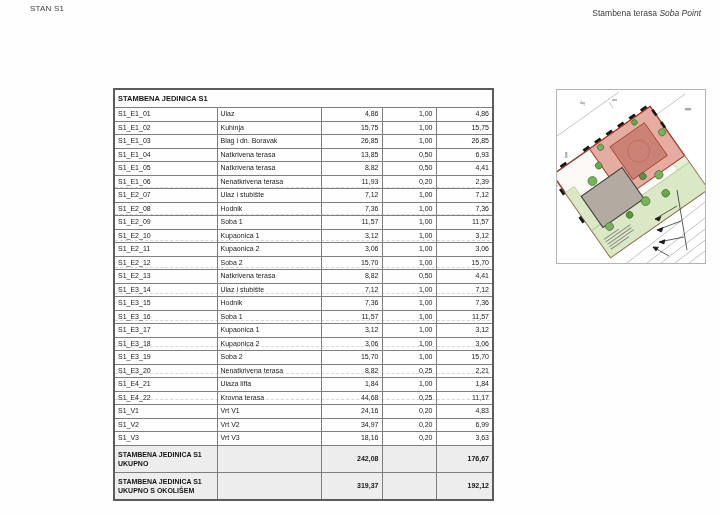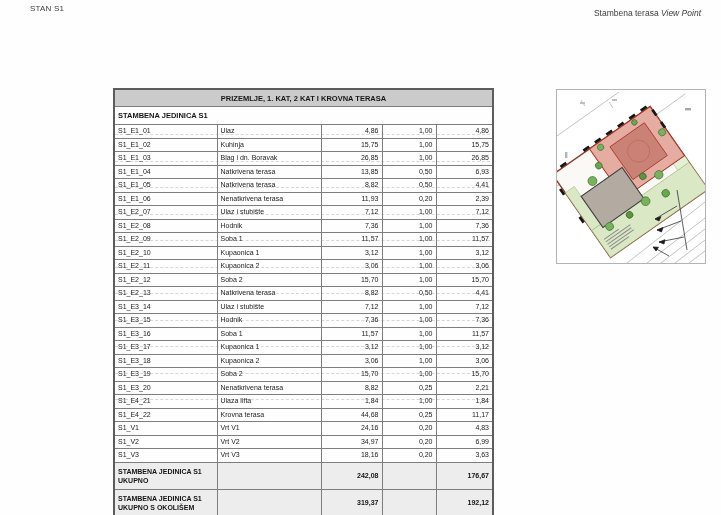--- a/index.html
+++ b/index.html
@@ -35,35 +35,32 @@
   .plan{position:absolute;left:556px;top:89px;width:148px;height:173px;border:1px solid #b3b3b3;background:#fff;}
   .plan svg{display:block;}
 </style>
 </head>
 <body>
 
 <div class="page">
 
   <div class="hdr-left">STAN S1</div>
 
-  <div class="hdr-right"><span>Stambena terasa </span><span class="em">View Point</span></div>
+  <div class="hdr-right"><span>Stambena terasa </span><span class="em">Soba Point</span></div>
 
   <div class="table-wrap">
     <table class="area">
       <colgroup>
         <col style="width:103px">
           <col style="width:104px">
           <col style="width:61px">
           <col style="width:54px">
           <col style="width:57px">
       </colgroup>
       <tbody>
-        <tr>
-          <td class="title-cell" colspan="5">PRIZEMLJE, 1. KAT, 2 KAT I KROVNA TERASA</td>
-        </tr>
         <tr>
           <td class="section-cell" colspan="5">STAMBENA JEDINICA S1</td>
         </tr>
       </tbody>
       <tbody>
           <tr class="data-row">
             <td>S1_E1_01</td>
             <td>Ulaz</td>
             <td class="num">4,86</td>
             <td class="num">1,00</td>

